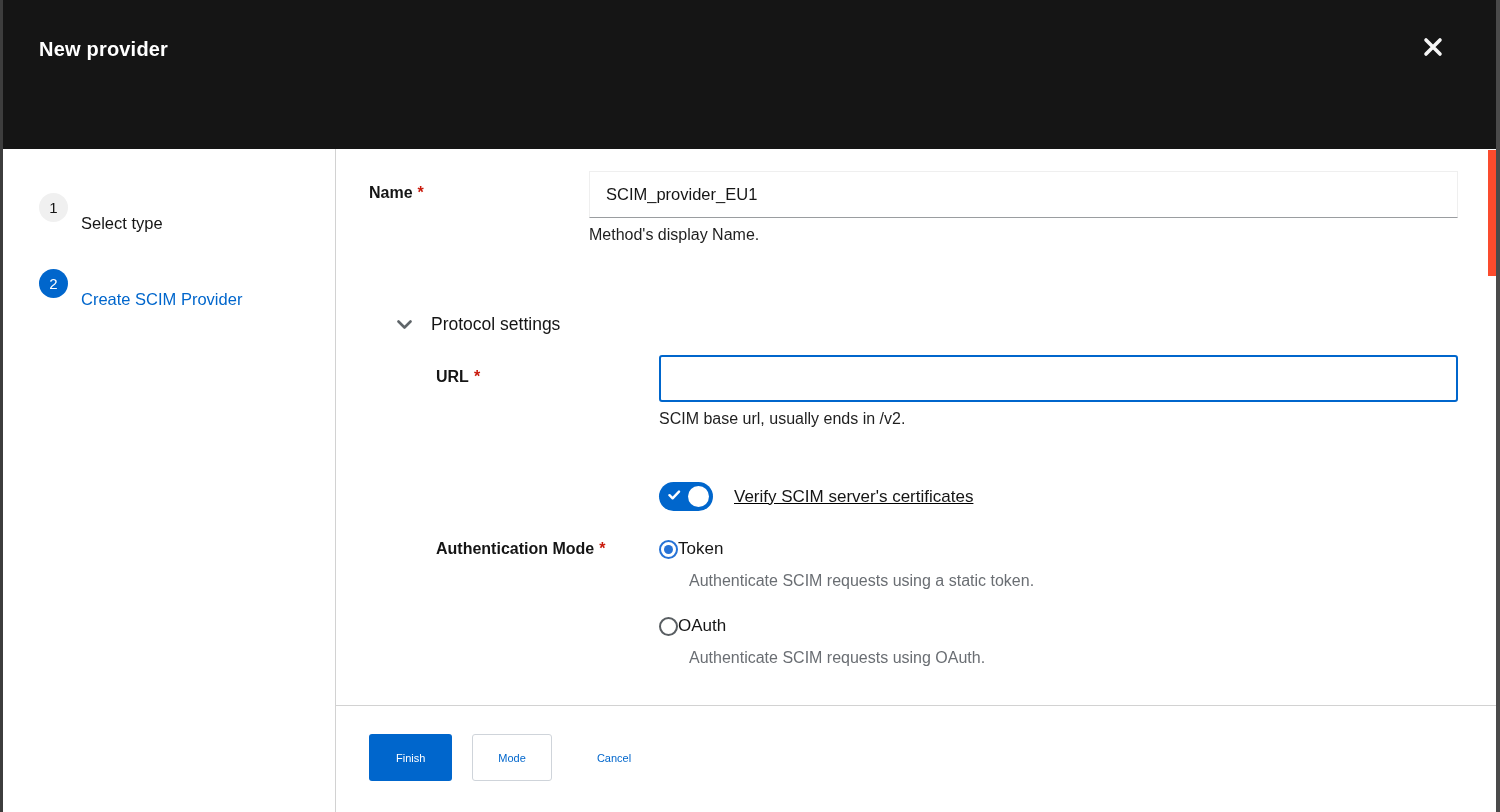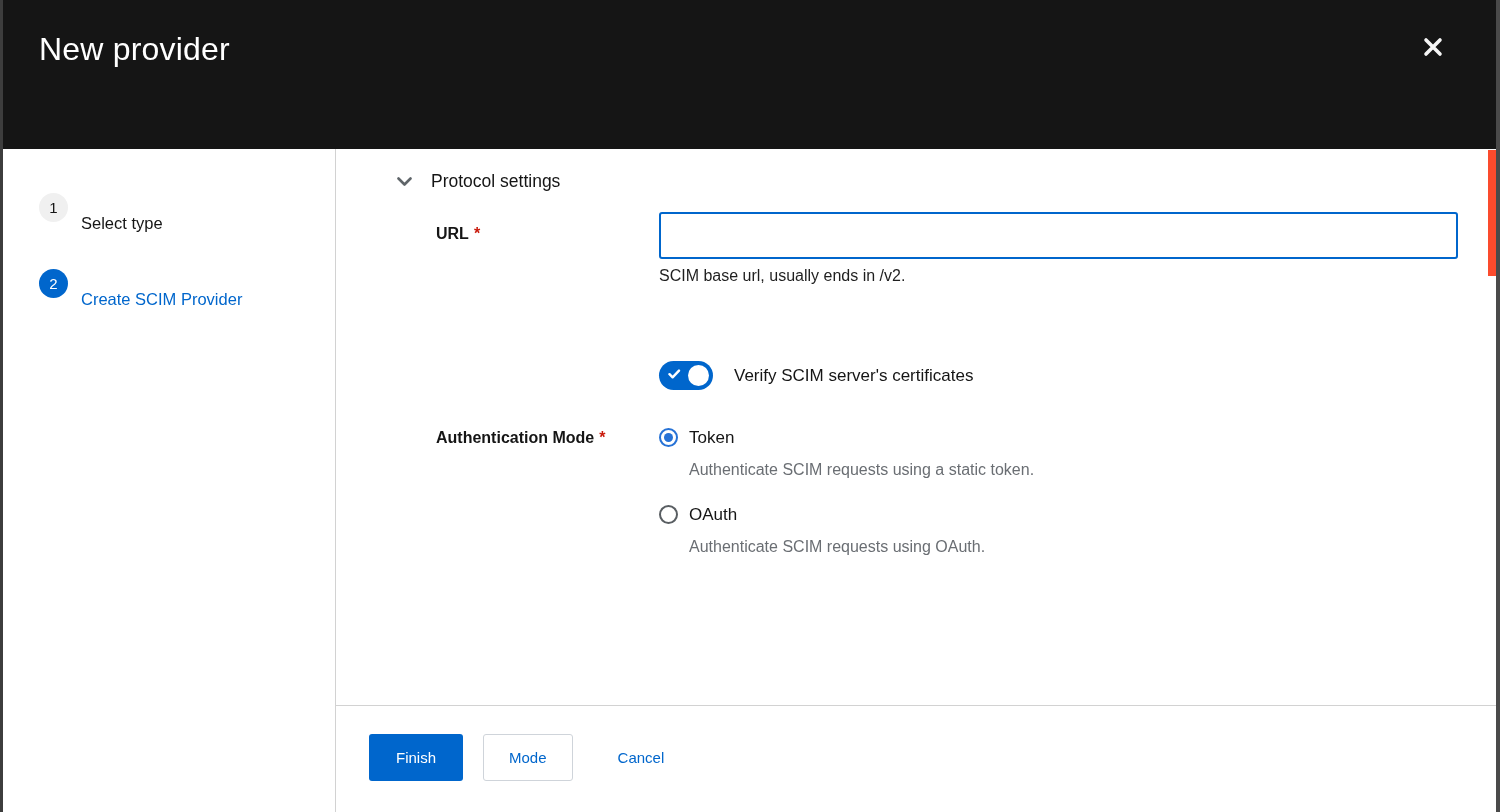--- a/index.html
+++ b/index.html
@@ -15,21 +15,21 @@
   
   .edge-left  { position:absolute; left:0; top:0; width:3px; height:812px; background:#3d3d3d; z-index:30; }
   .edge-right { position:absolute; right:0; top:0; width:4px; height:812px; background:#4a4a4a; z-index:30; }
   .scroll-thumb { position:absolute; left:1488px; top:150px; width:9px; height:126px; background:#fb4b2d; z-index:29; }
 
   
   .modal-header {
     position:absolute; left:3px; right:4px; top:0; height:149px;
     background:#151515; padding:32px 0 0 36px;
   }
-  .modal-title { color:#ffffff; font-size:32px; font-weight:400; letter-spacing:.2px; line-height:34px; }
+  .modal-title { color:#ffffff; font-size:20px; font-weight:700; letter-spacing:.2px; line-height:34px; }
   .modal-subtitle { color:#ffffff; font-size:16.5px; margin-top:24px; font-weight:400; }
   .close-btn {
     position:absolute; top:33px; right:49px; width:28px; height:28px;
     background:transparent; border:none; cursor:pointer;
     display:flex; align-items:center; justify-content:center;
   }
 
   
   .modal-body { position:absolute; left:3px; right:4px; top:149px; bottom:0; display:flex; background:#fff; }
 
@@ -64,44 +64,44 @@
   .row-name { margin-bottom:70px; }
 
   .section-head { display:flex; align-items:center; gap:19px; margin-left:28px; margin-bottom:20px; cursor:pointer; }
   .section-title { font-size:17.5px; color:#151515; }
 
   .group { margin-left:67px; }
   .group .form-row { grid-template-columns:223px 1fr; }
   .row-url .helper { margin-bottom:12px; }
 
   
-  .row-toggle { margin-top:64px; }
+  .row-toggle { margin-top:42px;text-decoration:underline; }
   .toggle-wrap { display:flex; align-items:center; gap:21px; }
   .toggle { position:relative; width:54px; height:29px; border-radius:15px; background:#0066cc; flex:none; cursor:pointer; }
   .toggle .knob { position:absolute; top:4px; right:4px; width:21px; height:21px; border-radius:50%; background:#ffffff; }
   .toggle .tick { position:absolute; left:9px; top:7px; }
   .toggle-label { font-size:17px; color:#151515; }
 
   
-  .row-auth { margin-top:38px; }
+  .row-auth { margin-top:28px; }
   .radio-option { margin-bottom:26px; }
-  .radio-line { display:flex; align-items:flex-start; gap:11px; cursor:pointer; }
+  .radio-line { display:flex; align-items:flex-end; cursor:pointer; }
   .radio { width:19px; height:19px; border-radius:50%; background:#fff; position:relative; flex:none; }
   .radio.checked { border:2px solid #2672d6; }
   .radio.checked::after {
     content:""; position:absolute; left:50%; top:50%; width:9px; height:9px; margin:-4.5px 0 0 -4.5px;
     border-radius:50%; background:#2672d6;
   }
   .radio.unchecked { border:2px solid #595e62; }
   .radio-label { font-size:17px; color:#151515; }
   .radio-desc { margin-left:30px; margin-top:12px; font-size:16px; color:#6a6e73; line-height:19px; }
 
   
   .wizard-footer { height:107px; border-top:1px solid #d2d2d2; padding:28px 0 0 33px; display:flex; align-items:flex-start; }
-  .btn { font-family:"Liberation Sans", sans-serif; font-size:15px; height:47px; border-radius:3px; cursor:pointer; }
+  .btn { font-family:"Liberation Sans", sans-serif; font-size:11px; height:47px; border-radius:3px; cursor:pointer; }
   .btn-primary { background:#0066cc; color:#ffffff; border:none; padding:0 27px; }
   .btn-secondary { background:#ffffff; color:#0066cc; border:1px solid #cfd4da; padding:0 25px; margin-left:20px; }
   .btn-link { background:transparent; color:#0066cc; border:none; padding:0 2px; margin-left:43px; height:47px; }
 </style>
 </head>
 <body>
 
 <div class="page">
 
   <div class="edge-left"></div>
@@ -128,20 +128,29 @@
       </div>
       <div class="step active">
         <span class="step-circle">2</span>
         <span class="step-label">Create SCIM Provider</span>
       </div>
     </div>
 
     <div class="wizard-main">
       <div class="form-area">
 
+        <div class="form-row row-name">
+          <div class="flabel">
+            <span>Name</span><span class="req">*</span>
+          </div>
+          <div>
+            <input class="text-input" type="text" value="SCIM_provider_EU1" style="">
+            <div class="helper">Method's display Name.</div>
+          </div>
+        </div>
 
         <div class="section-head">
           <span style="display:flex;">
             <svg width="15" height="10" viewBox="0 0 15 10">
               <path d="M1.5 1.5 L7.5 7.5 L13.5 1.5" stroke="#5f6569" stroke-width="2.6" fill="none" stroke-linecap="round" stroke-linejoin="round"></path>
             </svg>
           </span>
           <span class="section-title">Protocol settings</span>
         </div>
 

